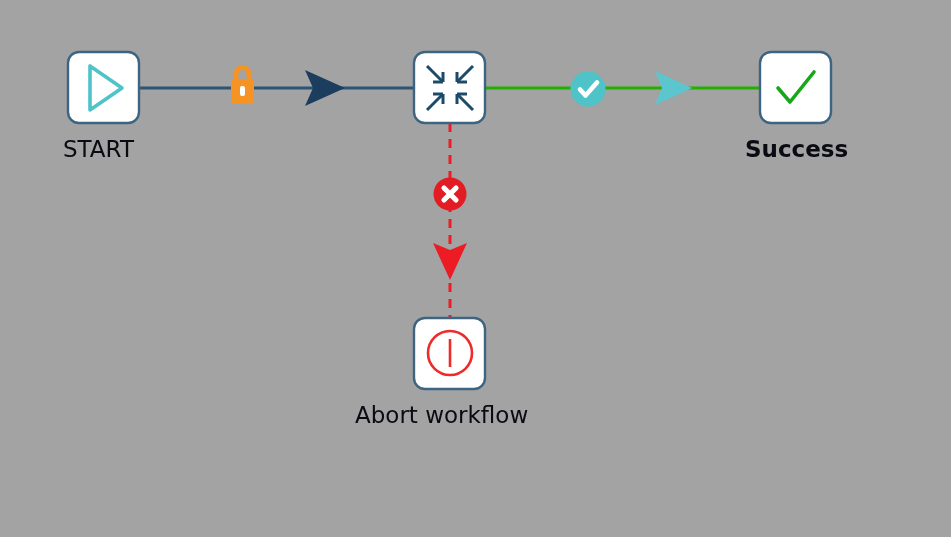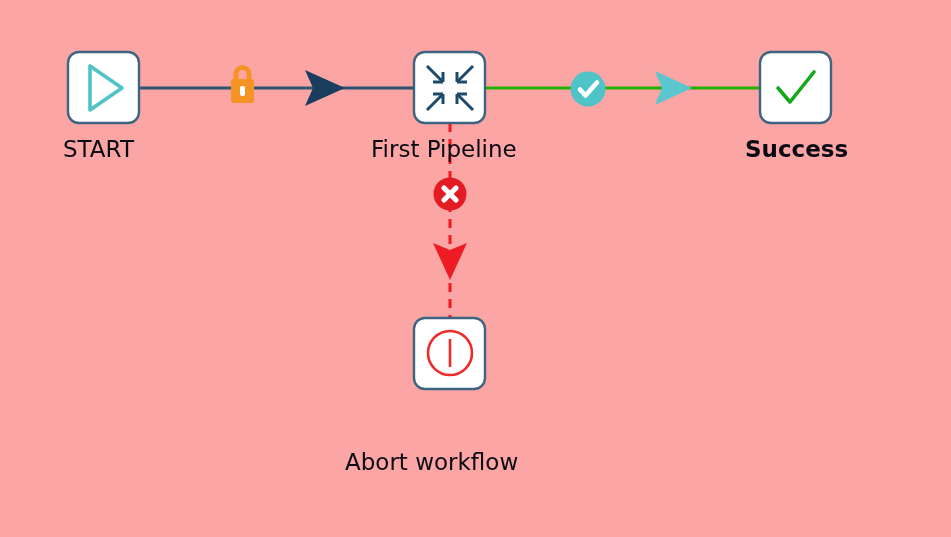--- a/index.html
+++ b/index.html
@@ -11,41 +11,41 @@
   body {
     width: 951px;
     height: 537px;
     overflow: hidden;
     font-family: "DejaVu Sans", "Liberation Sans", sans-serif;
   }
   #canvas {
     position: relative;
     width: 951px;
     height: 537px;
-    background: #fca5a5;
+    background: #a3a3a3;
   }
   #graph-svg {
     position: absolute;
     left: 0;
     top: 0;
     width: 951px;
     height: 537px;
   }
   .node-label {
     position: absolute;
     font-family: "DejaVu Sans", "Liberation Sans", sans-serif;
     font-size: 23px;
     color: #0a0a12;
     white-space: nowrap;
     line-height: 1;
   }
   #label-start   { left: 63px;  top: 138px; }
   #label-pipeline{ left: 371px; top: 138px; }
   #label-success { left: 745px; top: 138px; font-weight: bold; }
-  #label-abort   { left: 345px; top: 404px; margin-top: 47px; }
+  #label-abort   { left: 355px; top: 404px; }
 </style>
 </head>
 <body>
 
 <div id="canvas">
 
   <svg id="graph-svg" viewBox="0 0 951 537">
 
     <g>
       <line x1="139" y1="88" x2="414" y2="88" stroke="#2c5474" stroke-width="3"></line>
@@ -110,19 +110,18 @@
     <g>
       <rect x="414" y="318" width="71" height="71" rx="11" fill="#ffffff" stroke="#3d6480" stroke-width="2.4"></rect>
       <circle cx="450" cy="353" r="22" fill="none" stroke="#ed2b2b" stroke-width="2.6"></circle>
       <line x1="450" y1="339" x2="450" y2="367" stroke="#ed2b2b" stroke-width="2.6" stroke-linecap="butt"></line>
     </g>
 
   </svg>
 
   <div class="node-label" id="label-start">START</div>
 
-  <div class="node-label" id="label-pipeline">First Pipeline</div>
 
   <div class="node-label" id="label-success">Success</div>
 
   <div class="node-label" id="label-abort">Abort workflow</div>
 
 </div>
 
 </body></html>

